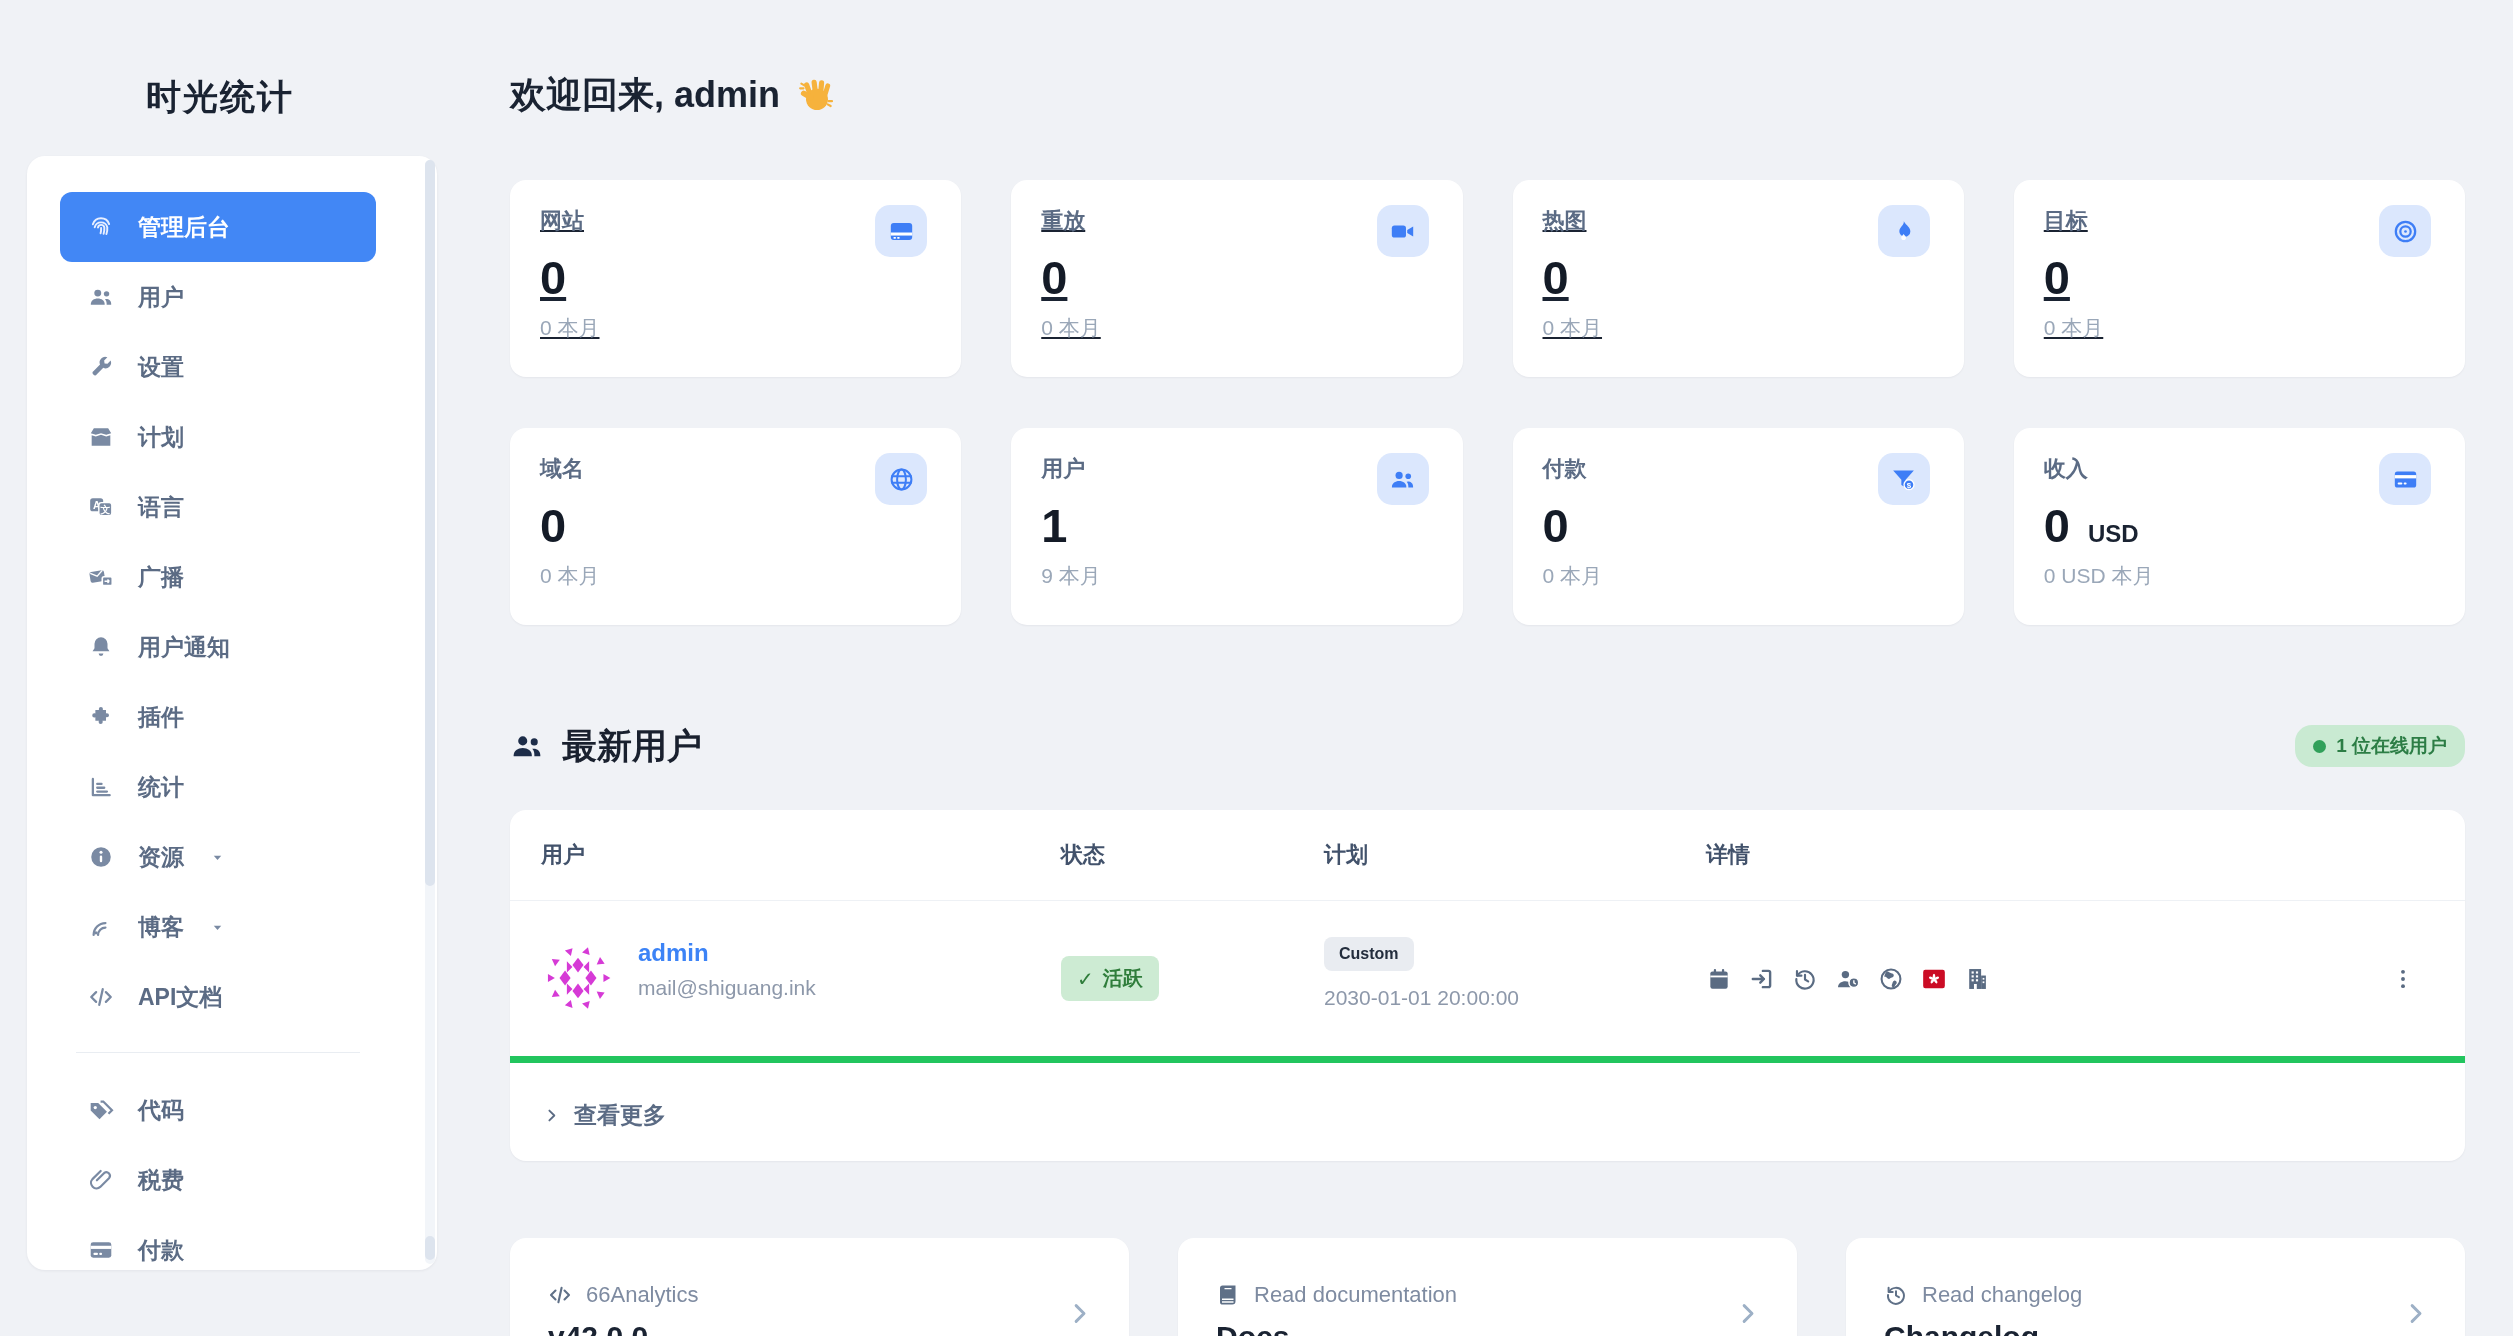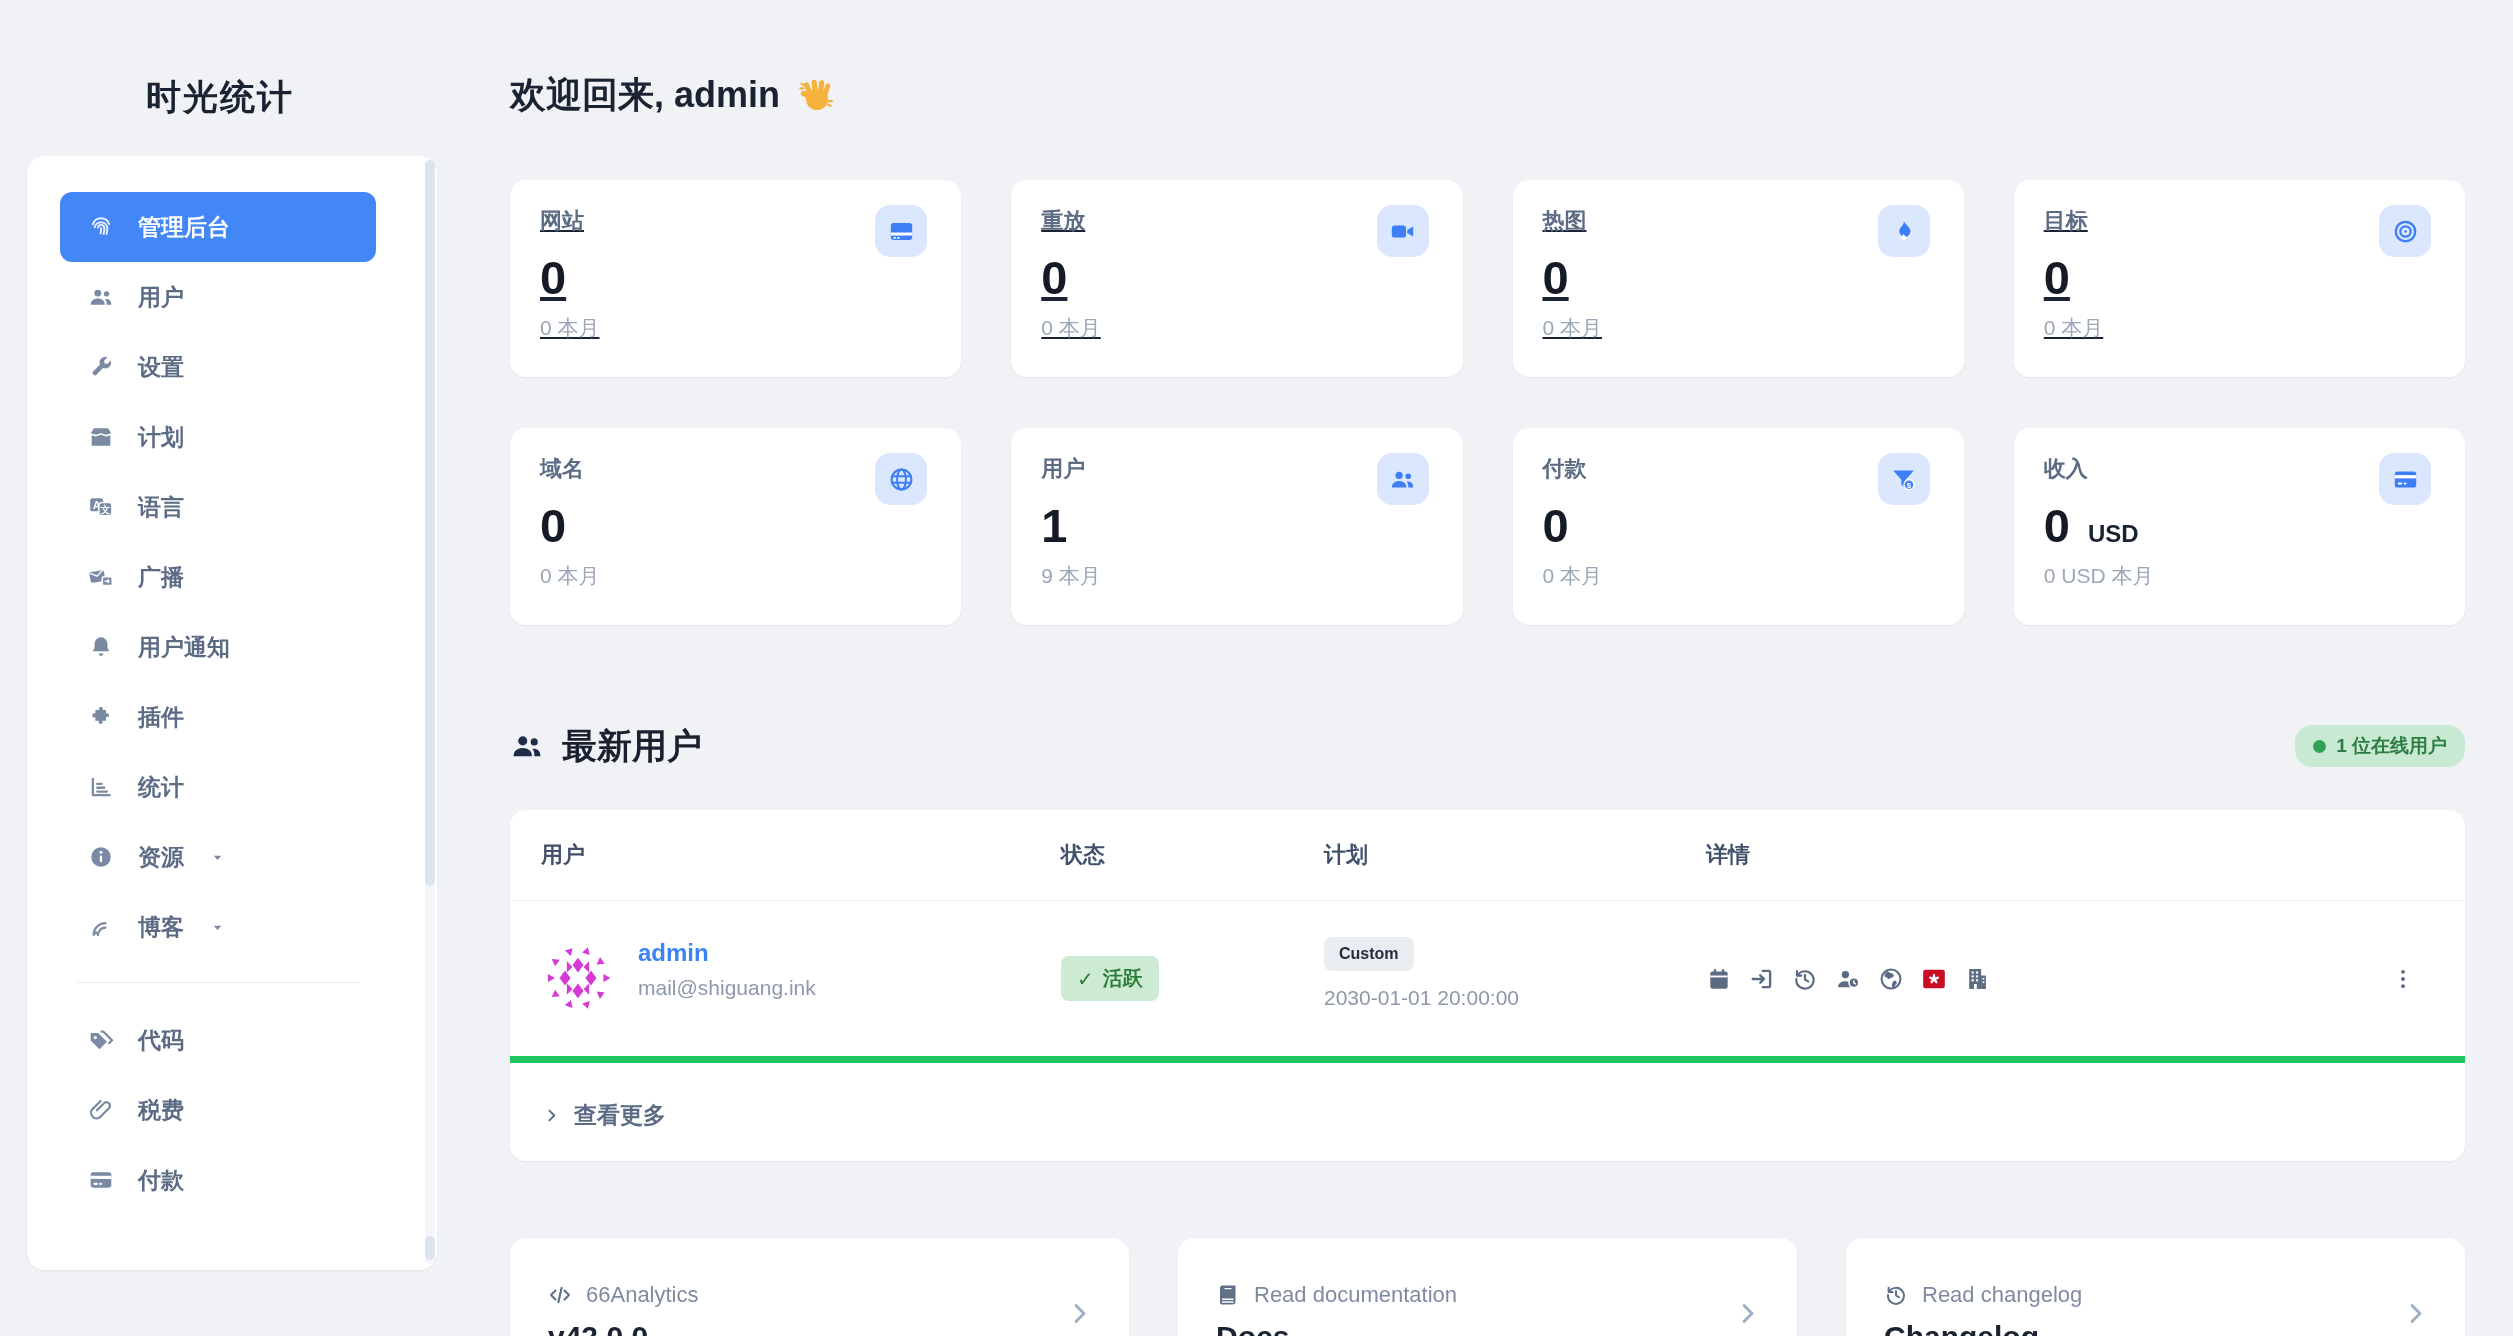--- a/index.html
+++ b/index.html
@@ -232,20 +232,31 @@
           </svg>
         </span>
         <span>博客</span>
         <span class="caret">
           <svg viewBox="0 0 24 24" fill="currentColor">
             <path d="M6 9h12l-6 7z"></path>
           </svg>
         </span>
       </div>
 
+      <div class="nav-item">
+        <span class="ico">
+          <svg viewBox="0 0 24 24" fill="none" stroke="currentColor" stroke-linecap="round" stroke-linejoin="round" stroke-width="2.1">
+            <path d="M7.5 7.5L3 12l4.5 4.5"></path>
+            <path d="M16.5 7.5L21 12l-4.5 4.5"></path>
+            <path d="M13.6 4.8l-3.2 14.4"></path>
+          </svg>
+        </span>
+        <span>API文档</span>
+
+      </div>
 
     <div class="nav-divider"></div>
 
       <div class="nav-item">
         <span class="ico">
           <svg viewBox="0 0 24 24" fill="currentColor">
             <path d="M2.5 5.5h6.9l8.1 8.1-6.9 6.9-8.1-8.1z"></path>
             <circle cx="6.7" cy="9.7" r="1.5" fill="#fff"></circle>
             <path d="M11.6 4.2h2.5l8 8-3.2 3.2" fill="none" stroke="currentColor" stroke-width="2.1"></path>
           </svg>

